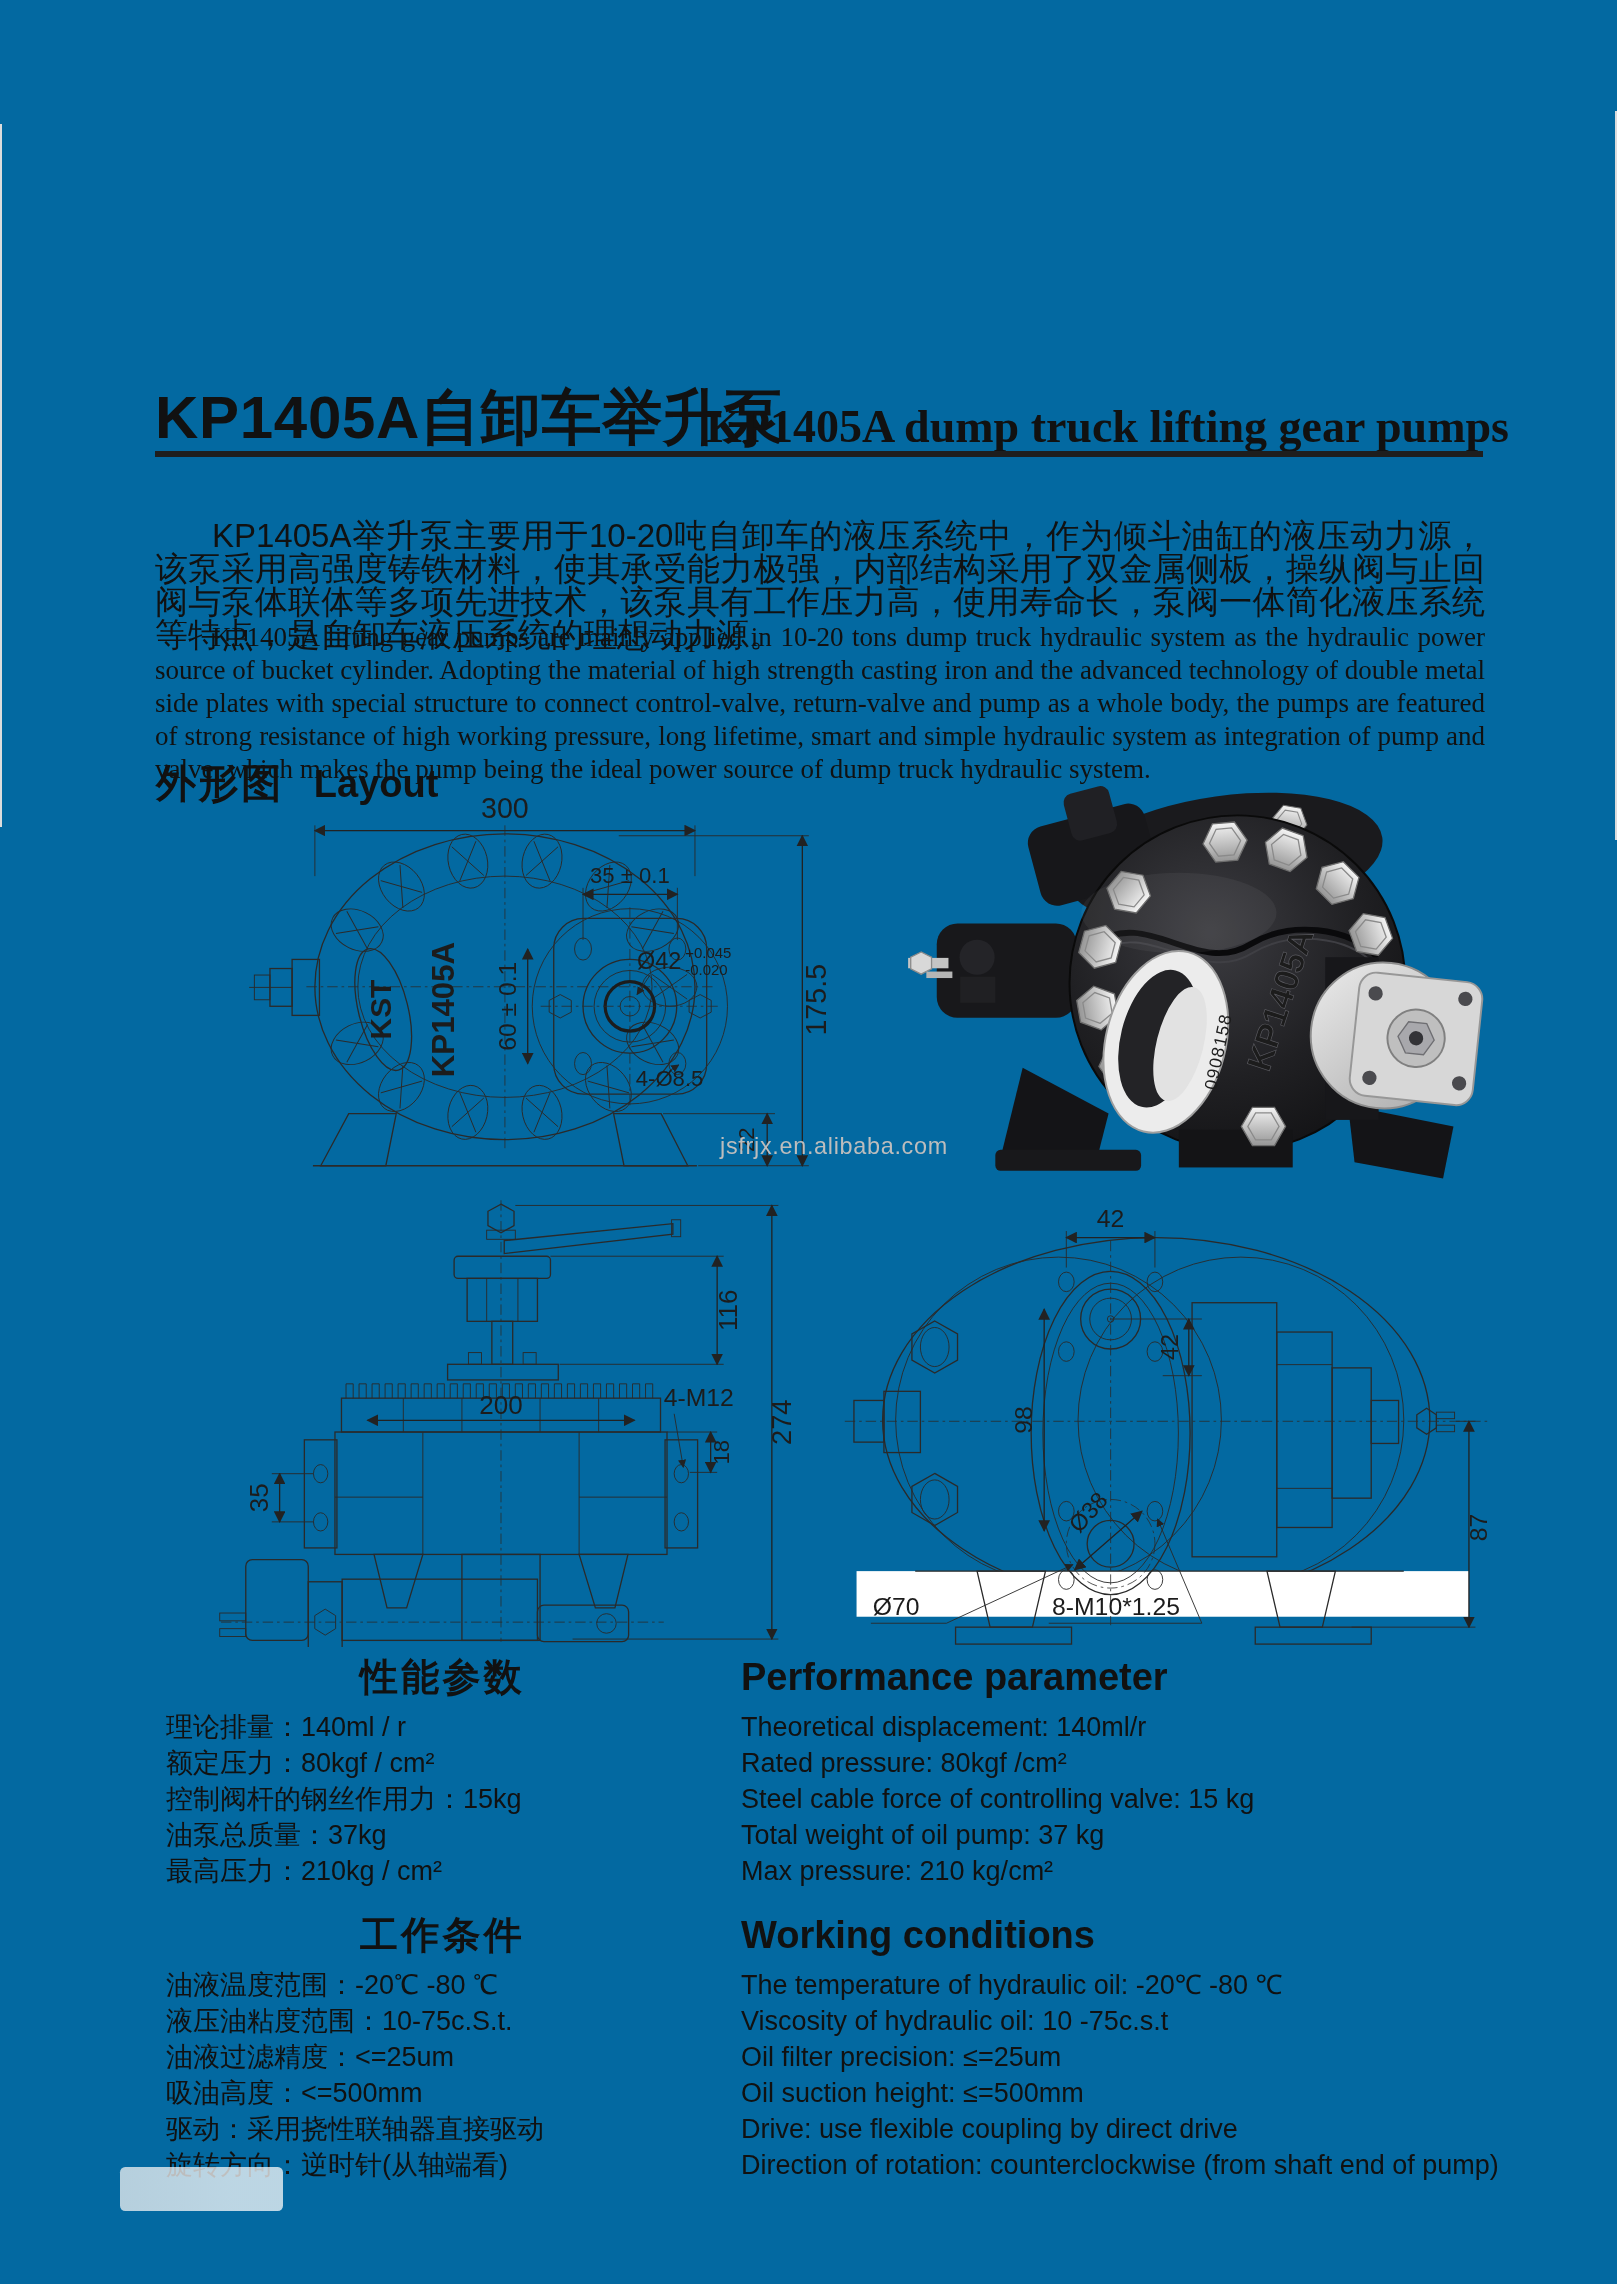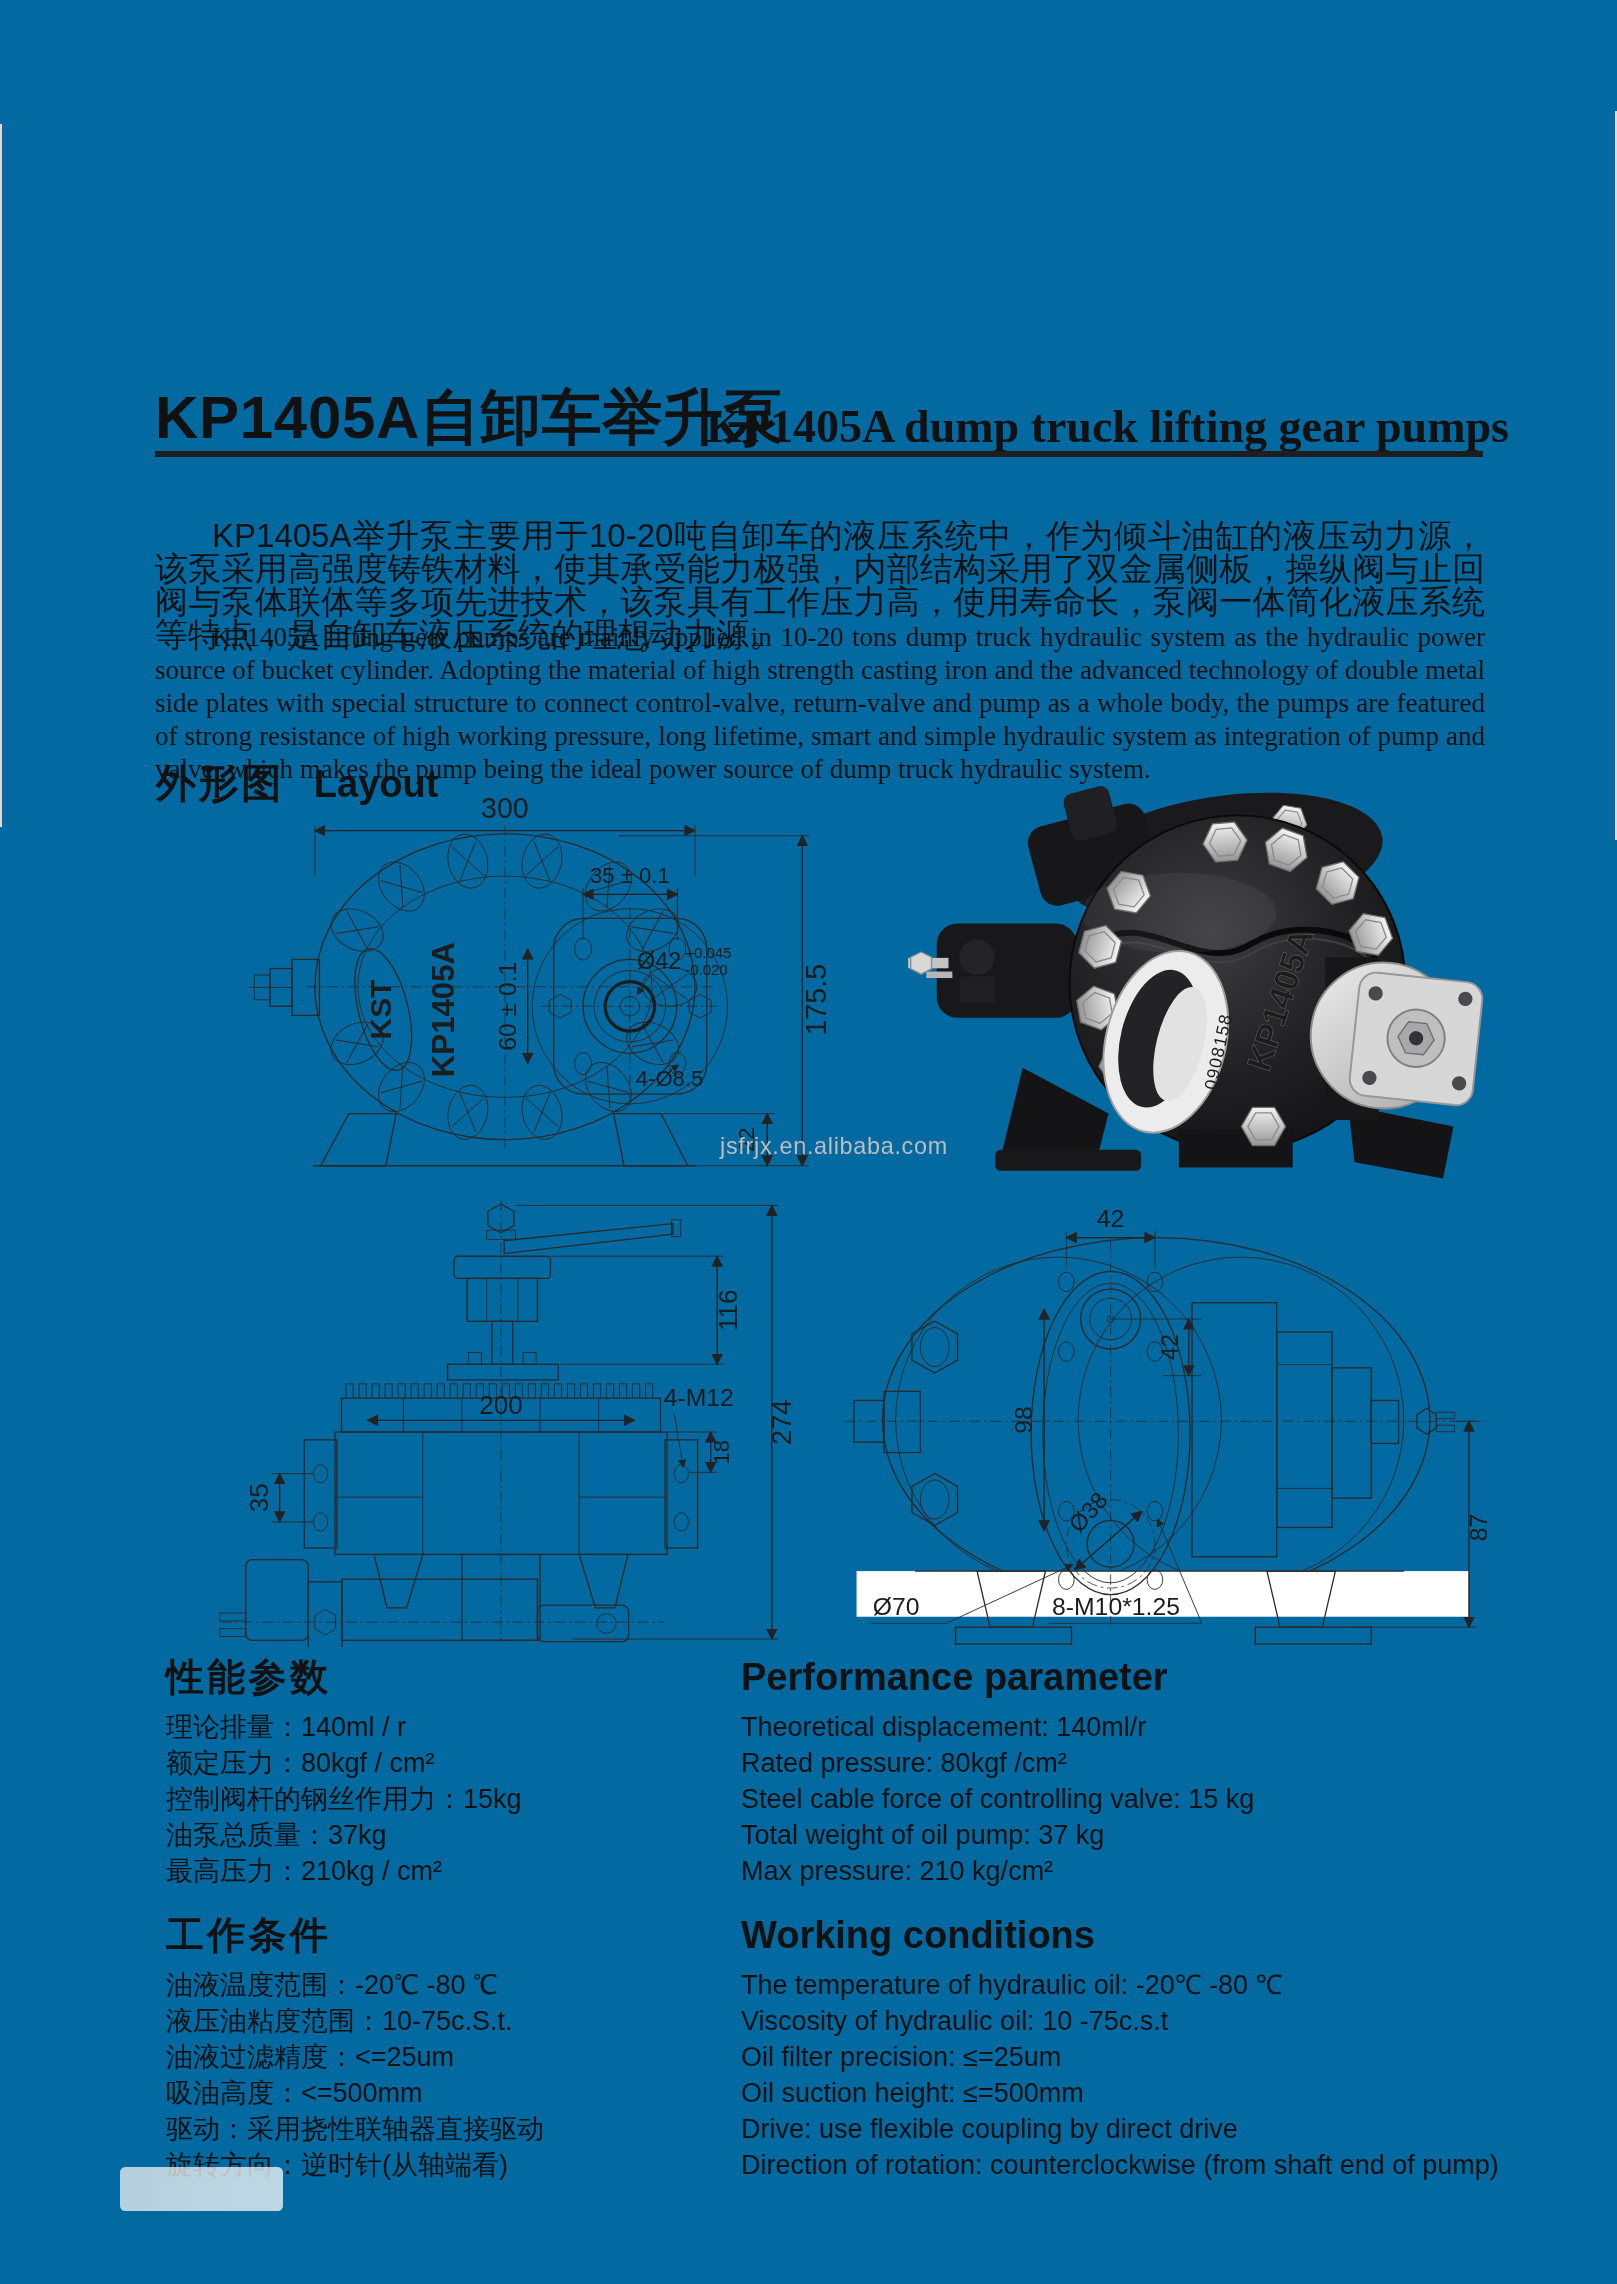--- a/index.html
+++ b/index.html
@@ -21,21 +21,21 @@
   .layout-h{left:156px;top:732px;white-space:nowrap;margin-top:24px;}
   .layout-h .cn{font-size:40px;font-weight:700;letter-spacing:2.6px;}
   .layout-h .en{font-size:38px;font-weight:700;margin-left:30px;}
 
   .watermark{left:720px;top:1133px;font-size:23.4px;color:#bdbdbd;letter-spacing:0.7px;}
 
   
   .col-cn{left:166px;top:1654px;width:553px;}
   .col-en{left:741px;top:1654px;width:788px;}
   .spec-h{font-size:38px;font-weight:700;line-height:46px;margin:0 0 9px 0;}
-  .col-cn .spec-h{letter-spacing:3.3px;}
+  .col-cn .spec-h{letter-spacing:3.3px;text-align:center;}
   .spec-h.second{margin-top:23.4px;}
   ul.spec{list-style:none;margin:0;padding:0;}
   ul.spec li{font-size:27px;line-height:36px;white-space:nowrap;}
   .col-en ul.spec li{font-size:27px;}
 
   .ghost{left:120px;top:2167px;width:163px;height:44px;
          background:linear-gradient(90deg,#f1f1f1,#fafafa 70%);border-radius:5.2px;opacity:.75;}
 
   .edge{background:#dcdcdc;width:2px;}
 

